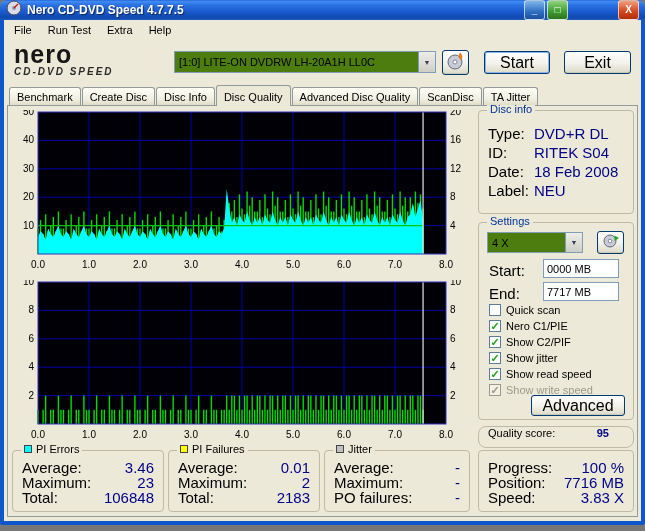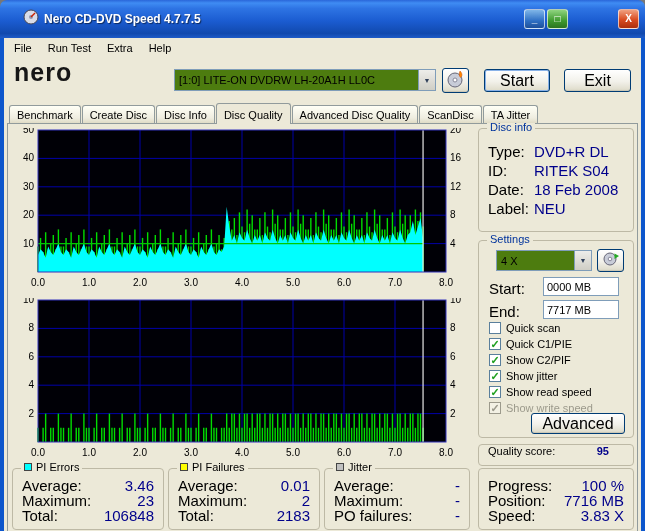--- a/index.html
+++ b/index.html
@@ -1,21 +1,21 @@
 <!DOCTYPE html>
 <html><head>
 <meta charset="utf-8">
 <style>
   * { box-sizing: border-box; font-family: "Liberation Sans", sans-serif; }
   html,body { margin:0; padding:0; background:#777; }
   .window { position:relative; width:645px; height:531px; }
 
   
   .titlebar {
-    height:38px; display:flex; align-items:center; padding:0 6px 0 23px;
+    height:20px; display:flex; align-items:center; padding:0 6px 0 6px;
     border-radius:7px 7px 0 0;
     background: linear-gradient(180deg,#2A66D9 0%,#3F8CF3 8%,#2E74E4 22%,#1B5CD1 55%,#1149AE 88%,#1E5BC8 100%);
   }
   .title-text { color:#fff; font-size:12px; font-weight:bold; margin-left:5px;
     text-shadow:1px 1px 1px rgba(0,0,0,.55); flex:0 0 auto; }
   .tb-spacer { flex:1; }
   .tb-gap { width:48px; }
   .tb-btn {
     width:21px; height:20px; margin-left:2px; border:1px solid rgba(255,255,255,.65);
     border-radius:3px; color:#fff; font-size:10px; font-weight:bold; line-height:16px;
@@ -98,28 +98,28 @@
   
   .stat-group { top:344px; height:62px; padding-top:9px; }
   .sg1 { left:4px;   width:152px; }
   .sg2 { left:160px; width:152px; }
   .sg3 { left:316px; width:146px; }
 
   
   .info-group     { left:470px; top:4px;   width:156px; height:104px; padding-top:13px; }
   .settings-group { left:470px; top:116px; width:156px; height:198px; }
   .quality-group  { left:470px; top:320px; width:156px; height:22px;
-                    display:flex; align-items:center; justify-content:space-between; padding:0 24px 8px 9px; }
+                    display:flex; align-items:center; justify-content:space-between; padding:0 24px 8px 9px;border-radius:8px; }
   .progress-group { left:470px; top:344px; width:156px; height:62px; padding-top:9px; }
 
   .q-label { font-size:11px; }
   .q-value { font-size:11px; color:#00008B; font-weight:bold; }
 
   
-  .speed-combo { position:absolute; left:17px; top:9px; width:96px; height:21px; }
+  .speed-combo { position:absolute; left:8px; top:9px; width:96px; height:21px; }
   .reload-btn  { position:absolute; left:118px; top:8px; width:27px; height:23px; }
   .flabel { position:absolute; left:10px; font-size:15px; }
   .lab-start { top:39px; } .lab-end { top:62px; }
   .field {
     position:absolute; left:64px; width:76px; height:19px;
     border:1px solid #7F9DB9; font-size:11px; padding:1px 3px; background:#fff;
   }
   .start-field { top:36px; } .end-field { top:59px; }
 
   .cbrow { position:absolute; left:10px; display:flex; align-items:center; height:13px; }
@@ -169,20 +169,21 @@
     <div class="menubar">
       <span class="menu-item">File</span>
       <span class="menu-item">Run Test</span>
       <span class="menu-item">Extra</span>
       <span class="menu-item">Help</span>
     </div>
 
     <div class="header">
       <div class="logo">
         <div class="logo-main">nero</div>
+        <div class="logo-sub">CD-DVD SPEED</div>
       </div>
       <div class="combo drive-combo">
         <span class="combo-text">[1:0]  LITE-ON DVDRW LH-20A1H LL0C</span>
         <span class="combo-arrow">▼</span>
       </div>
       <button class="xpbtn burn-btn">
         <span>
           <svg width="20" height="18" viewBox="0 0 20 18">
             <circle cx="9" cy="10" r="7" fill="#C8CCD8" stroke="#667"></circle>
             <circle cx="9" cy="10" r="2" fill="#FFF" stroke="#889"></circle>
@@ -661,21 +662,21 @@
         <input class="field end-field" value="7717 MB" style="">
 
         <div class="cbrow cb0">
           <span class="cb"></span>
           <span class="cblabel">Quick scan</span>
         </div>
         <div class="cbrow cb1 checked">
           <span class="cb">
               <span class="mark">✓</span>
             </span>
-          <span class="cblabel">Quick C1/PIE</span>
+          <span class="cblabel">Nero C1/PIE</span>
         </div>
         <div class="cbrow cb2 checked">
           <span class="cb">
               <span class="mark">✓</span>
             </span>
           <span class="cblabel">Show C2/PIF</span>
         </div>
         <div class="cbrow cb3 checked">
           <span class="cb">
               <span class="mark">✓</span>

